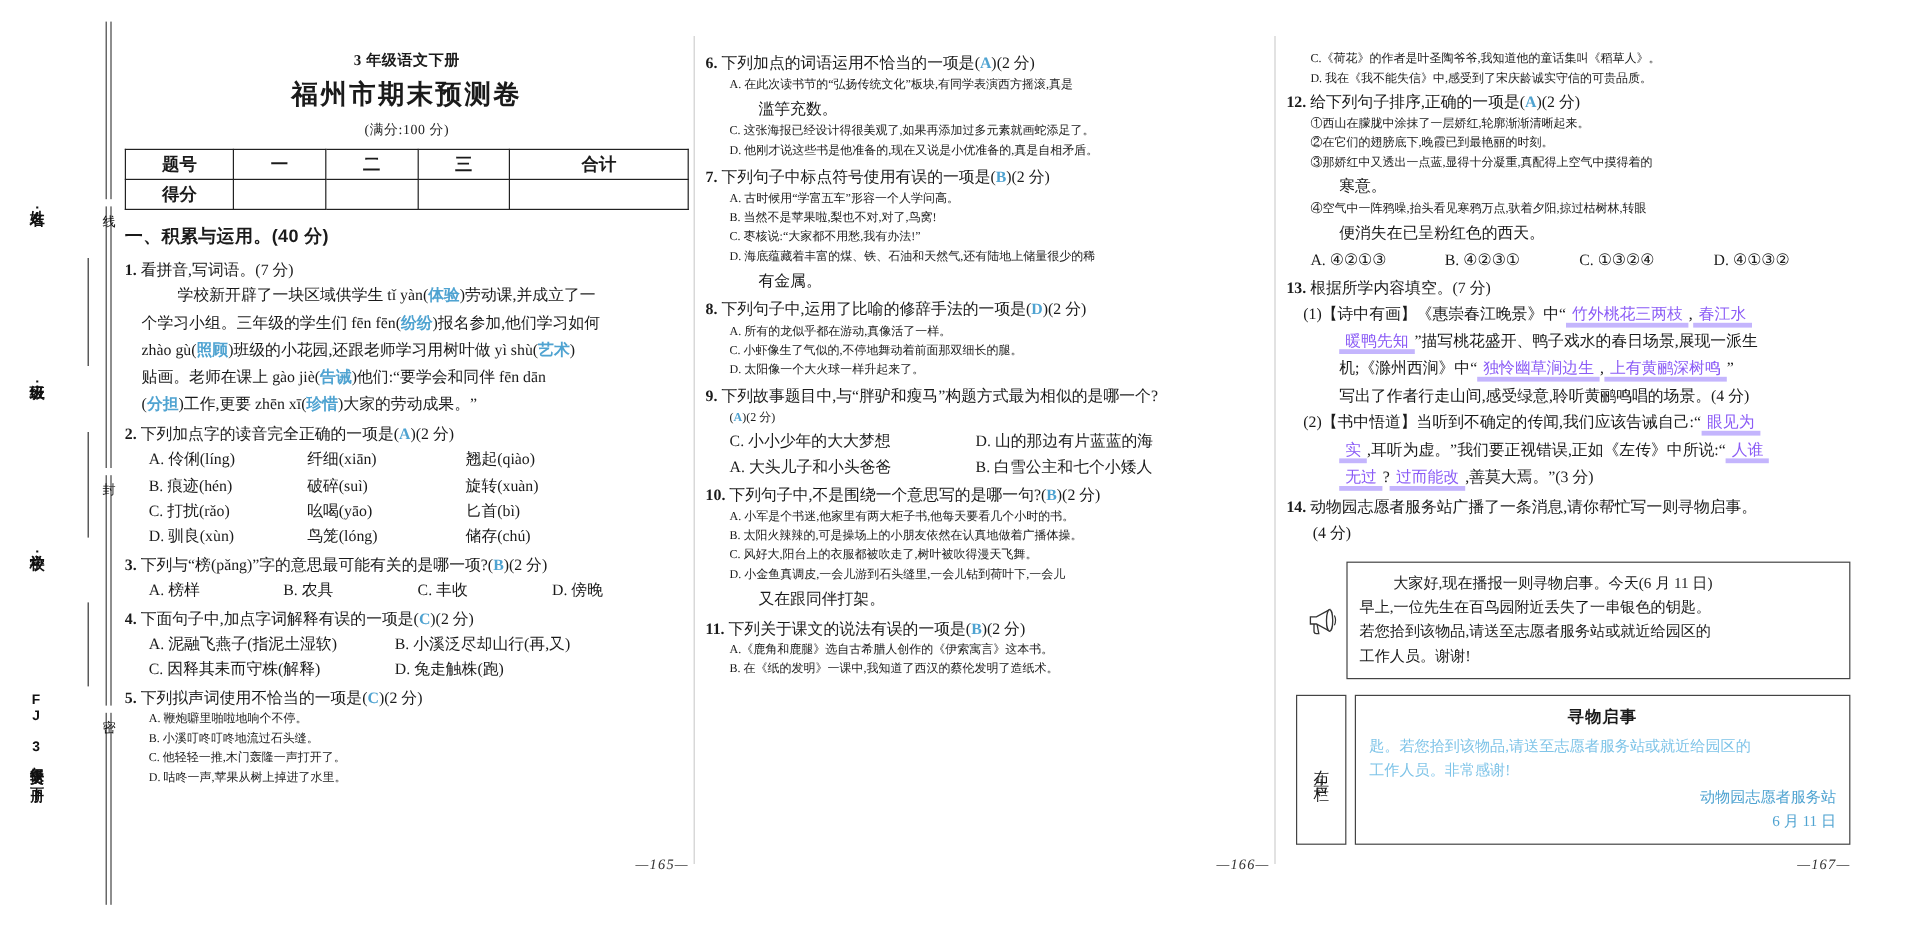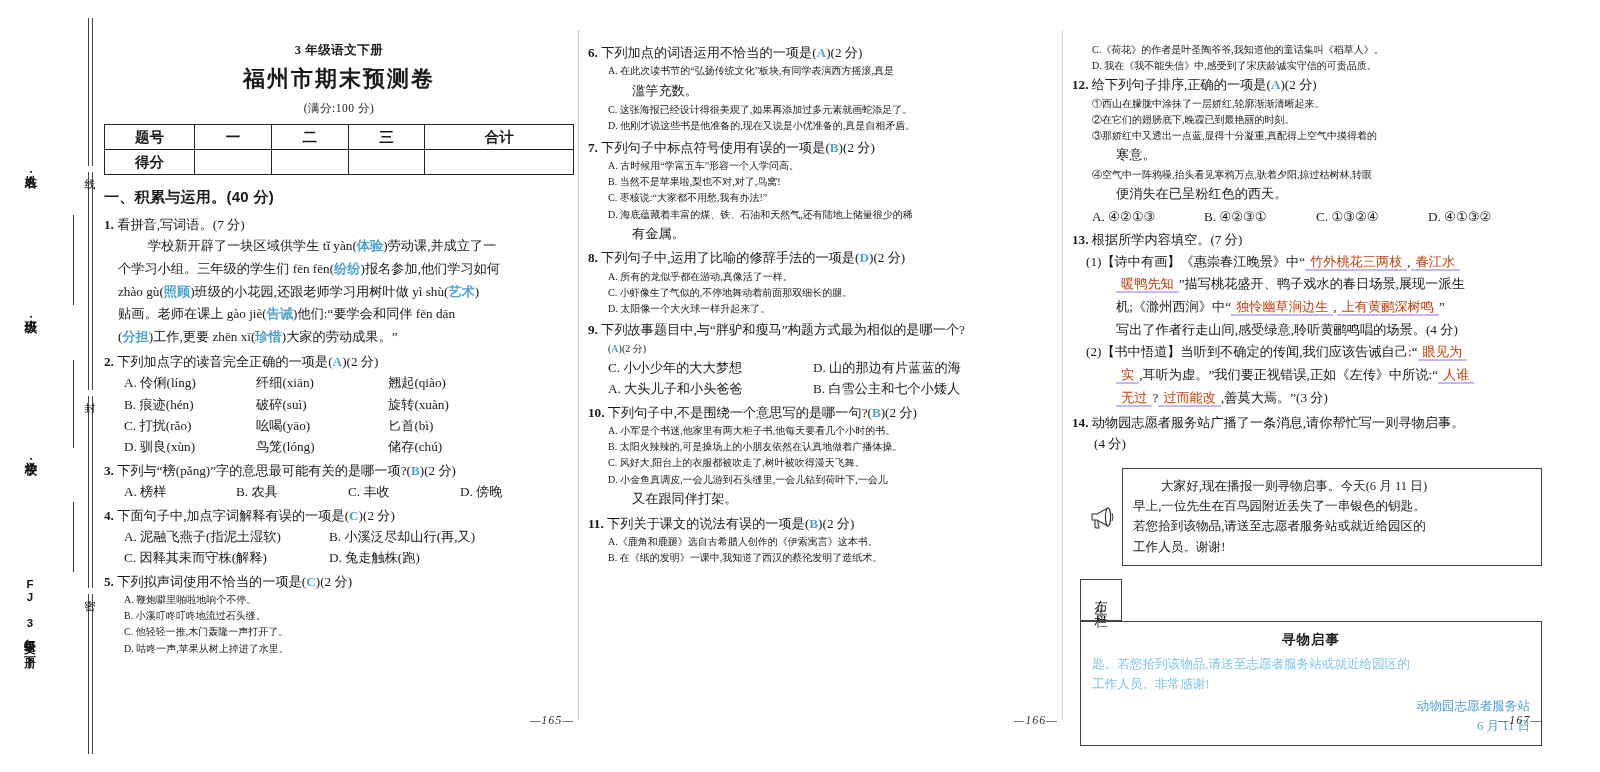--- a/index.html
+++ b/index.html
@@ -108,36 +108,36 @@
 
   .opt-row { display: flex; padding-left: 20px; font-size: 13.2px; line-height: 1.62; }
   .opt-row > div { flex: 0 0 auto; }
   .ow2 { width: 205px; }
   .ow3 { width: 132px; }
   .ow4 { width: 112px; }
 
   
   .ans { color: #4fa3d1; font-weight: bold; }
   .blank {
-    color: #c2410c; border-bottom: 2px solid #c4b5fd;
+    color: #8b5cf6; border-bottom: 4px solid #c4b5fd;
     padding: 0 5px; font-weight: normal;
   }
 
   
   .bc-wrap { display: flex; align-items: center; margin-top: 12px; padding-left: 8px; }
   .bc-icon { width: 42px; flex: 0 0 42px; display: flex; justify-content: center; }
   .bc-box {
     flex: 1; border: 1px solid #444; padding: 7px 10px 8px 10px;
     font-size: 12.6px; line-height: 1.62;
     font-family: "Liberation Serif", serif;
   }
   .bc-box .ln1 { text-indent: 28px; }
 
   
-  .bb-wrap { display: flex; align-items: stretch; margin-top: 13px; padding-left: 8px; flex-direction: column; }
+  .bb-wrap { display: flex; align-items: stretch; margin-top: 13px; padding-left: 8px; }
   .bb-label {
     width: 42px; flex: 0 0 42px; border: 1px solid #444;
     display: flex; align-items: center; justify-content: center;
     margin-right: 7px;
   }
   .bb-label span {
     writing-mode: vertical-rl; text-orientation: upright;
     font-size: 13px; letter-spacing: 7px;
     font-family: "Liberation Sans", sans-serif;
   }

